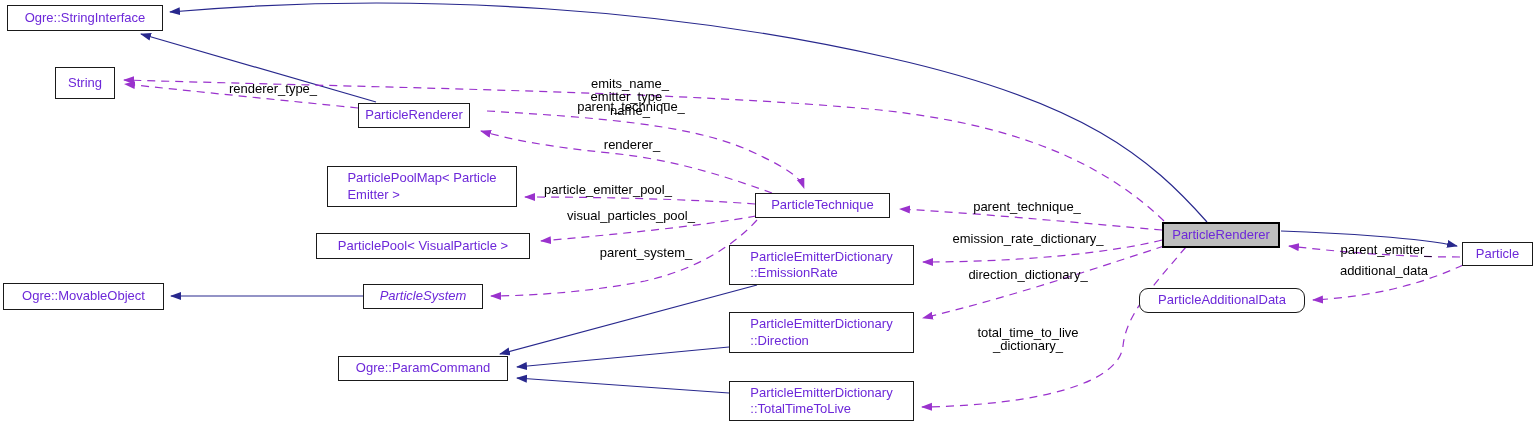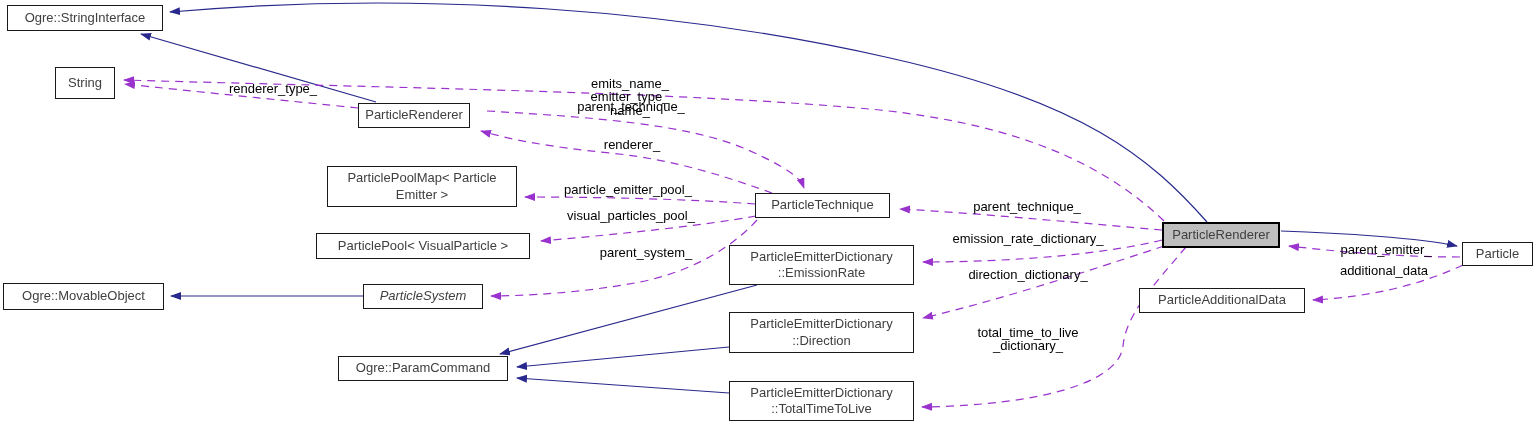--- a/index.html
+++ b/index.html
@@ -9,25 +9,25 @@
     background:#ffffff;
     font-family:"Liberation Sans","DejaVu Sans",sans-serif;
     overflow:hidden;
   }
   #edges{position:absolute;left:0;top:0;width:1539px;height:427px;}
   .node{
     position:absolute;
     box-sizing:border-box;
     background:#ffffff;
     border:1px solid #1a1a1a;
-    color:#404040;
+    color:#6d28d9;
     font-size:13px;
     line-height:1.26;
     display:flex;align-items:center;justify-content:center;
-    text-align:center;
+    text-align:left;
     white-space:pre-line;
     cursor:pointer;
     z-index:2;
   }
   .node.focus{
     background:#bebebe;
     border:2px solid #000000;
     cursor:default;
   }
   .edge-label{
@@ -95,29 +95,29 @@
   <div class="node" style="left:338px;top:356px;width:170px;height:25px;">Ogre::ParamCommand</div>
   <div class="node" style="left:755px;top:193px;width:135px;height:25px;">ParticleTechnique</div>
   <div class="node" style="left:729px;top:245px;width:185px;height:40px;">ParticleEmitterDictionary
 ::EmissionRate</div>
   <div class="node" style="left:729px;top:312px;width:185px;height:41px;">ParticleEmitterDictionary
 ::Direction</div>
   <div class="node" style="left:729px;top:381px;width:185px;height:40px;">ParticleEmitterDictionary
 ::TotalTimeToLive</div>
   <div class="node focus" style="left:1162px;top:222px;width:118px;height:26px;">ParticleRenderer</div>
   <div class="node" style="left:1462px;top:242px;width:71px;height:24px;">Particle</div>
-  <div class="node" style="left:1139px;top:288px;width:166px;height:25px;">ParticleAdditionalData</div>
+  <div class="node" style="left:1139px;top:288px;width:166px;height:25px;border-radius:9px;">ParticleAdditionalData</div>
 
   <div class="edge-label" style="left:241px;top:82px;margin-left:32px;">renderer_type_</div>
   <div class="edge-label" style="left:630px;top:45px;margin-top:32px;">emits_name_
 emitter_type_
 name_</div>
   <div class="edge-label" style="left:631px;top:100px;">parent_technique_</div>
   <div class="edge-label" style="left:632px;top:138px;">renderer_</div>
-  <div class="edge-label" style="left:628px;top:183px;">particle_emitter_pool_</div>
+  <div class="edge-label" style="left:608px;top:183px;">particle_emitter_pool_</div>
   <div class="edge-label" style="left:631px;top:209px;">visual_particles_pool_</div>
   <div class="edge-label" style="left:630px;top:246px;padding-left:32px;">parent_system_</div>
   <div class="edge-label" style="left:1027px;top:200px;">parent_technique_</div>
   <div class="edge-label" style="left:1028px;top:232px;">emission_rate_dictionary_</div>
   <div class="edge-label" style="left:1028px;top:268px;">direction_dictionary_</div>
   <div class="edge-label" style="left:1028px;top:326px;">total_time_to_live
 _dictionary_</div>
   <div class="edge-label" style="left:1386px;top:243px;">parent_emitter_</div>
   <div class="edge-label" style="left:1384px;top:264px;">additional_data</div>
 

